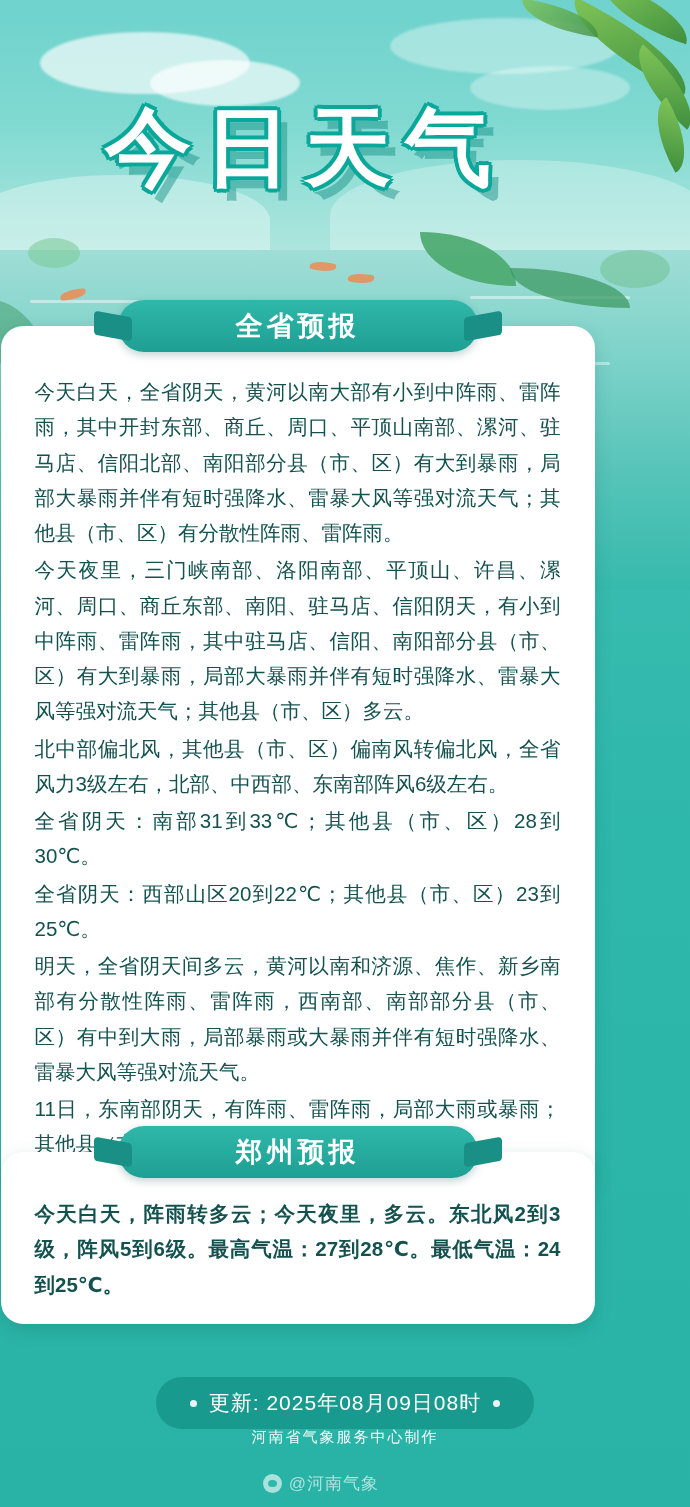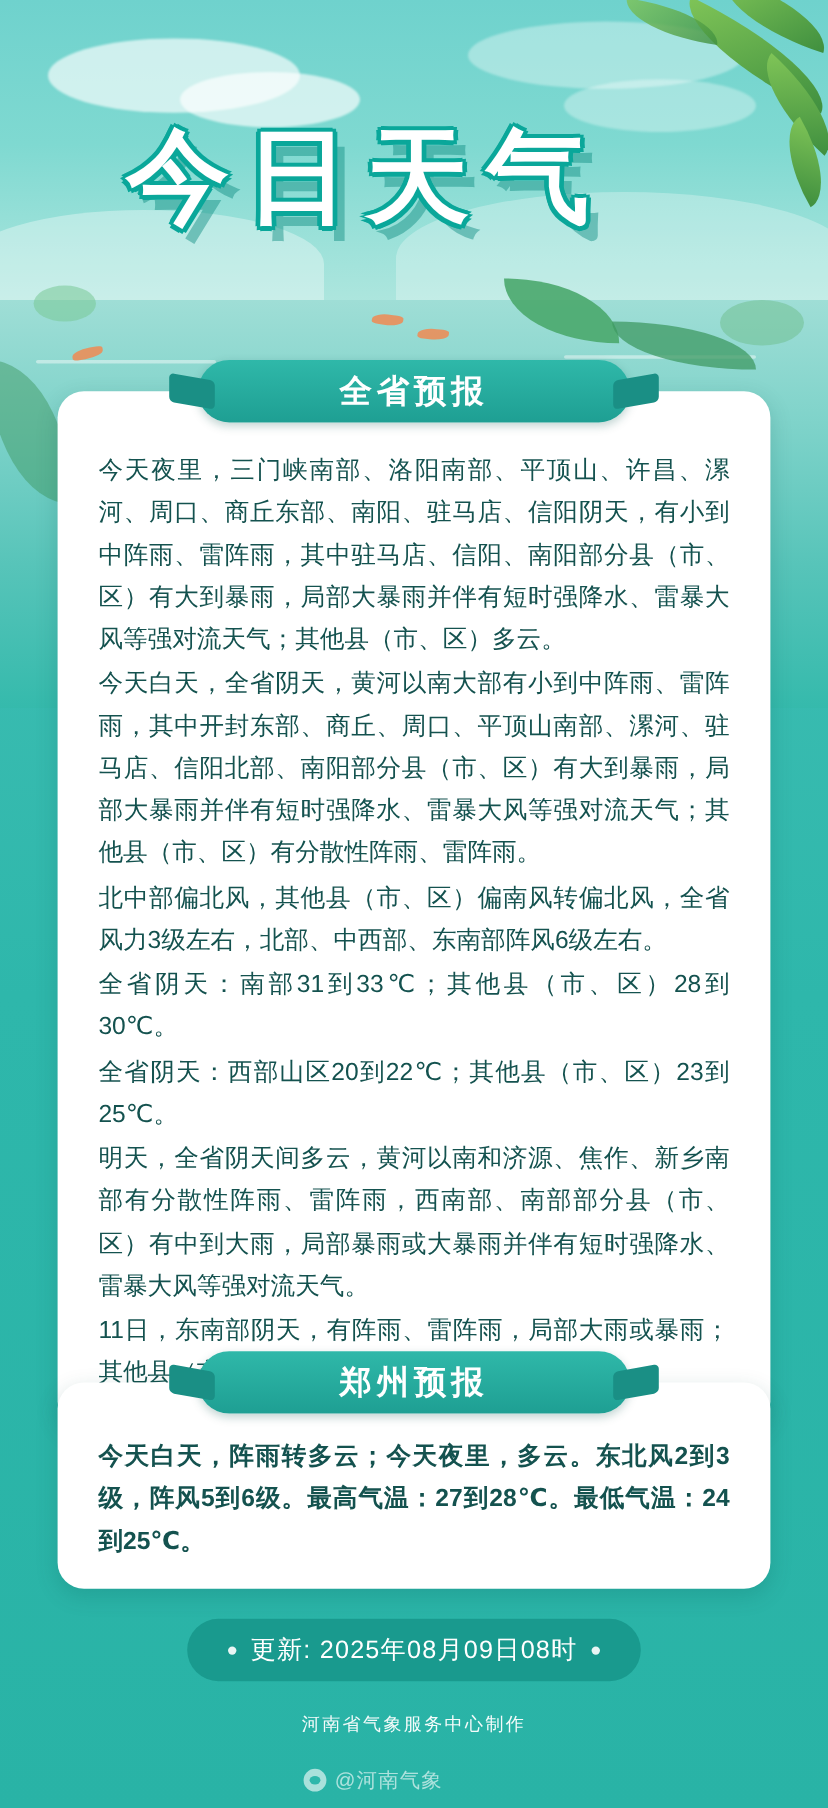--- a/index.html
+++ b/index.html
@@ -103,21 +103,21 @@
   }
 
   
   .card {
     position: relative;
     margin: 0 auto;
     background: #ffffff;
     border-radius: 22px;
     box-shadow: 0 6px 18px rgba(0,80,70,0.18);
   }
-  .card-wrap { position: absolute; left: 0; width: 690px; z-index: 5; }
+  .card-wrap { position: absolute; left: 0; width: 595px; z-index: 5; }
 
   .ribbon {
     position: absolute;
     left: 50%;
     transform: translateX(-50%);
     top: -26px;
     width: 360px;
     height: 52px;
     background: linear-gradient(180deg, #2fb8a9 0%, #1e9f93 100%);
     border-radius: 26px;
@@ -161,20 +161,21 @@
     height: 52px;
     background: #199a8e;
     border-radius: 26px;
     color: #ffffff;
     font-size: 21px;
     letter-spacing: 1px;
     display: flex;
     align-items: center;
     justify-content: center;
     gap: 12px;
+    margin-top: 28px;
   }
   .dot {
     width: 7px; height: 7px;
     background: #ffffff;
     border-radius: 50%;
     display: inline-block;
     opacity: .9;
   }
   .maker {
     position: absolute;
@@ -191,20 +192,21 @@
     left: 0;
     width: 622px;
     text-align: center;
     color: rgba(255,255,255,0.62);
     font-size: 17px;
     letter-spacing: 1px;
     display: flex;
     align-items: center;
     justify-content: center;
     gap: 7px;
+    padding-left: 10px;
   }
   .weibo-badge {
     width: 19px; height: 19px;
     border-radius: 50%;
     background: rgba(255,255,255,0.6);
     display: inline-block;
     position: relative;
   }
   .weibo-badge::after {
     content: "";
@@ -252,22 +254,22 @@
   <div class="bamboo-leaf" style="left:520px; top:4px;   width:80px;  height:28px; transform:rotate(8deg); opacity:.8;"></div>
 
   <div class="title-wrap">
     <div class="main-title">今日天气</div>
   </div>
 
   <div class="card-wrap" style="top:326px;">
     <div class="card" style="width:594px; min-height:780px;">
       <div class="ribbon">全省预报</div>
       <div class="card-body">
+        <p>今天白天，全省阴天，黄河以南大部有小到中阵雨、雷阵雨，其中开封东部、商丘、周口、平顶山南部、漯河、驻马店、信阳北部、南阳部分县（市、区）有大到暴雨，局部大暴雨并伴有短时强降水、雷暴大风等强对流天气；其他县（市、区）有分散性阵雨、雷阵雨。</p>
         <p>今天夜里，三门峡南部、洛阳南部、平顶山、许昌、漯河、周口、商丘东部、南阳、驻马店、信阳阴天，有小到中阵雨、雷阵雨，其中驻马店、信阳、南阳部分县（市、区）有大到暴雨，局部大暴雨并伴有短时强降水、雷暴大风等强对流天气；其他县（市、区）多云。</p>
-        <p>今天白天，全省阴天，黄河以南大部有小到中阵雨、雷阵雨，其中开封东部、商丘、周口、平顶山南部、漯河、驻马店、信阳北部、南阳部分县（市、区）有大到暴雨，局部大暴雨并伴有短时强降水、雷暴大风等强对流天气；其他县（市、区）有分散性阵雨、雷阵雨。</p>
         <p>北中部偏北风，其他县（市、区）偏南风转偏北风，全省风力3级左右，北部、中西部、东南部阵风6级左右。</p>
         <p>全省阴天：南部31到33℃；其他县（市、区）28到30℃。</p>
         <p>全省阴天：西部山区20到22℃；其他县（市、区）23到25℃。</p>
         <p>明天，全省阴天间多云，黄河以南和济源、焦作、新乡南部有分散性阵雨、雷阵雨，西南部、南部部分县（市、区）有中到大雨，局部暴雨或大暴雨并伴有短时强降水、雷暴大风等强对流天气。</p>
         <p>11日，东南部阴天，有阵雨、雷阵雨，局部大雨或暴雨；其他县（市、区）多云。</p>
       </div>
     </div>
   </div>
 
   <div class="card-wrap" style="top:1152px;">

